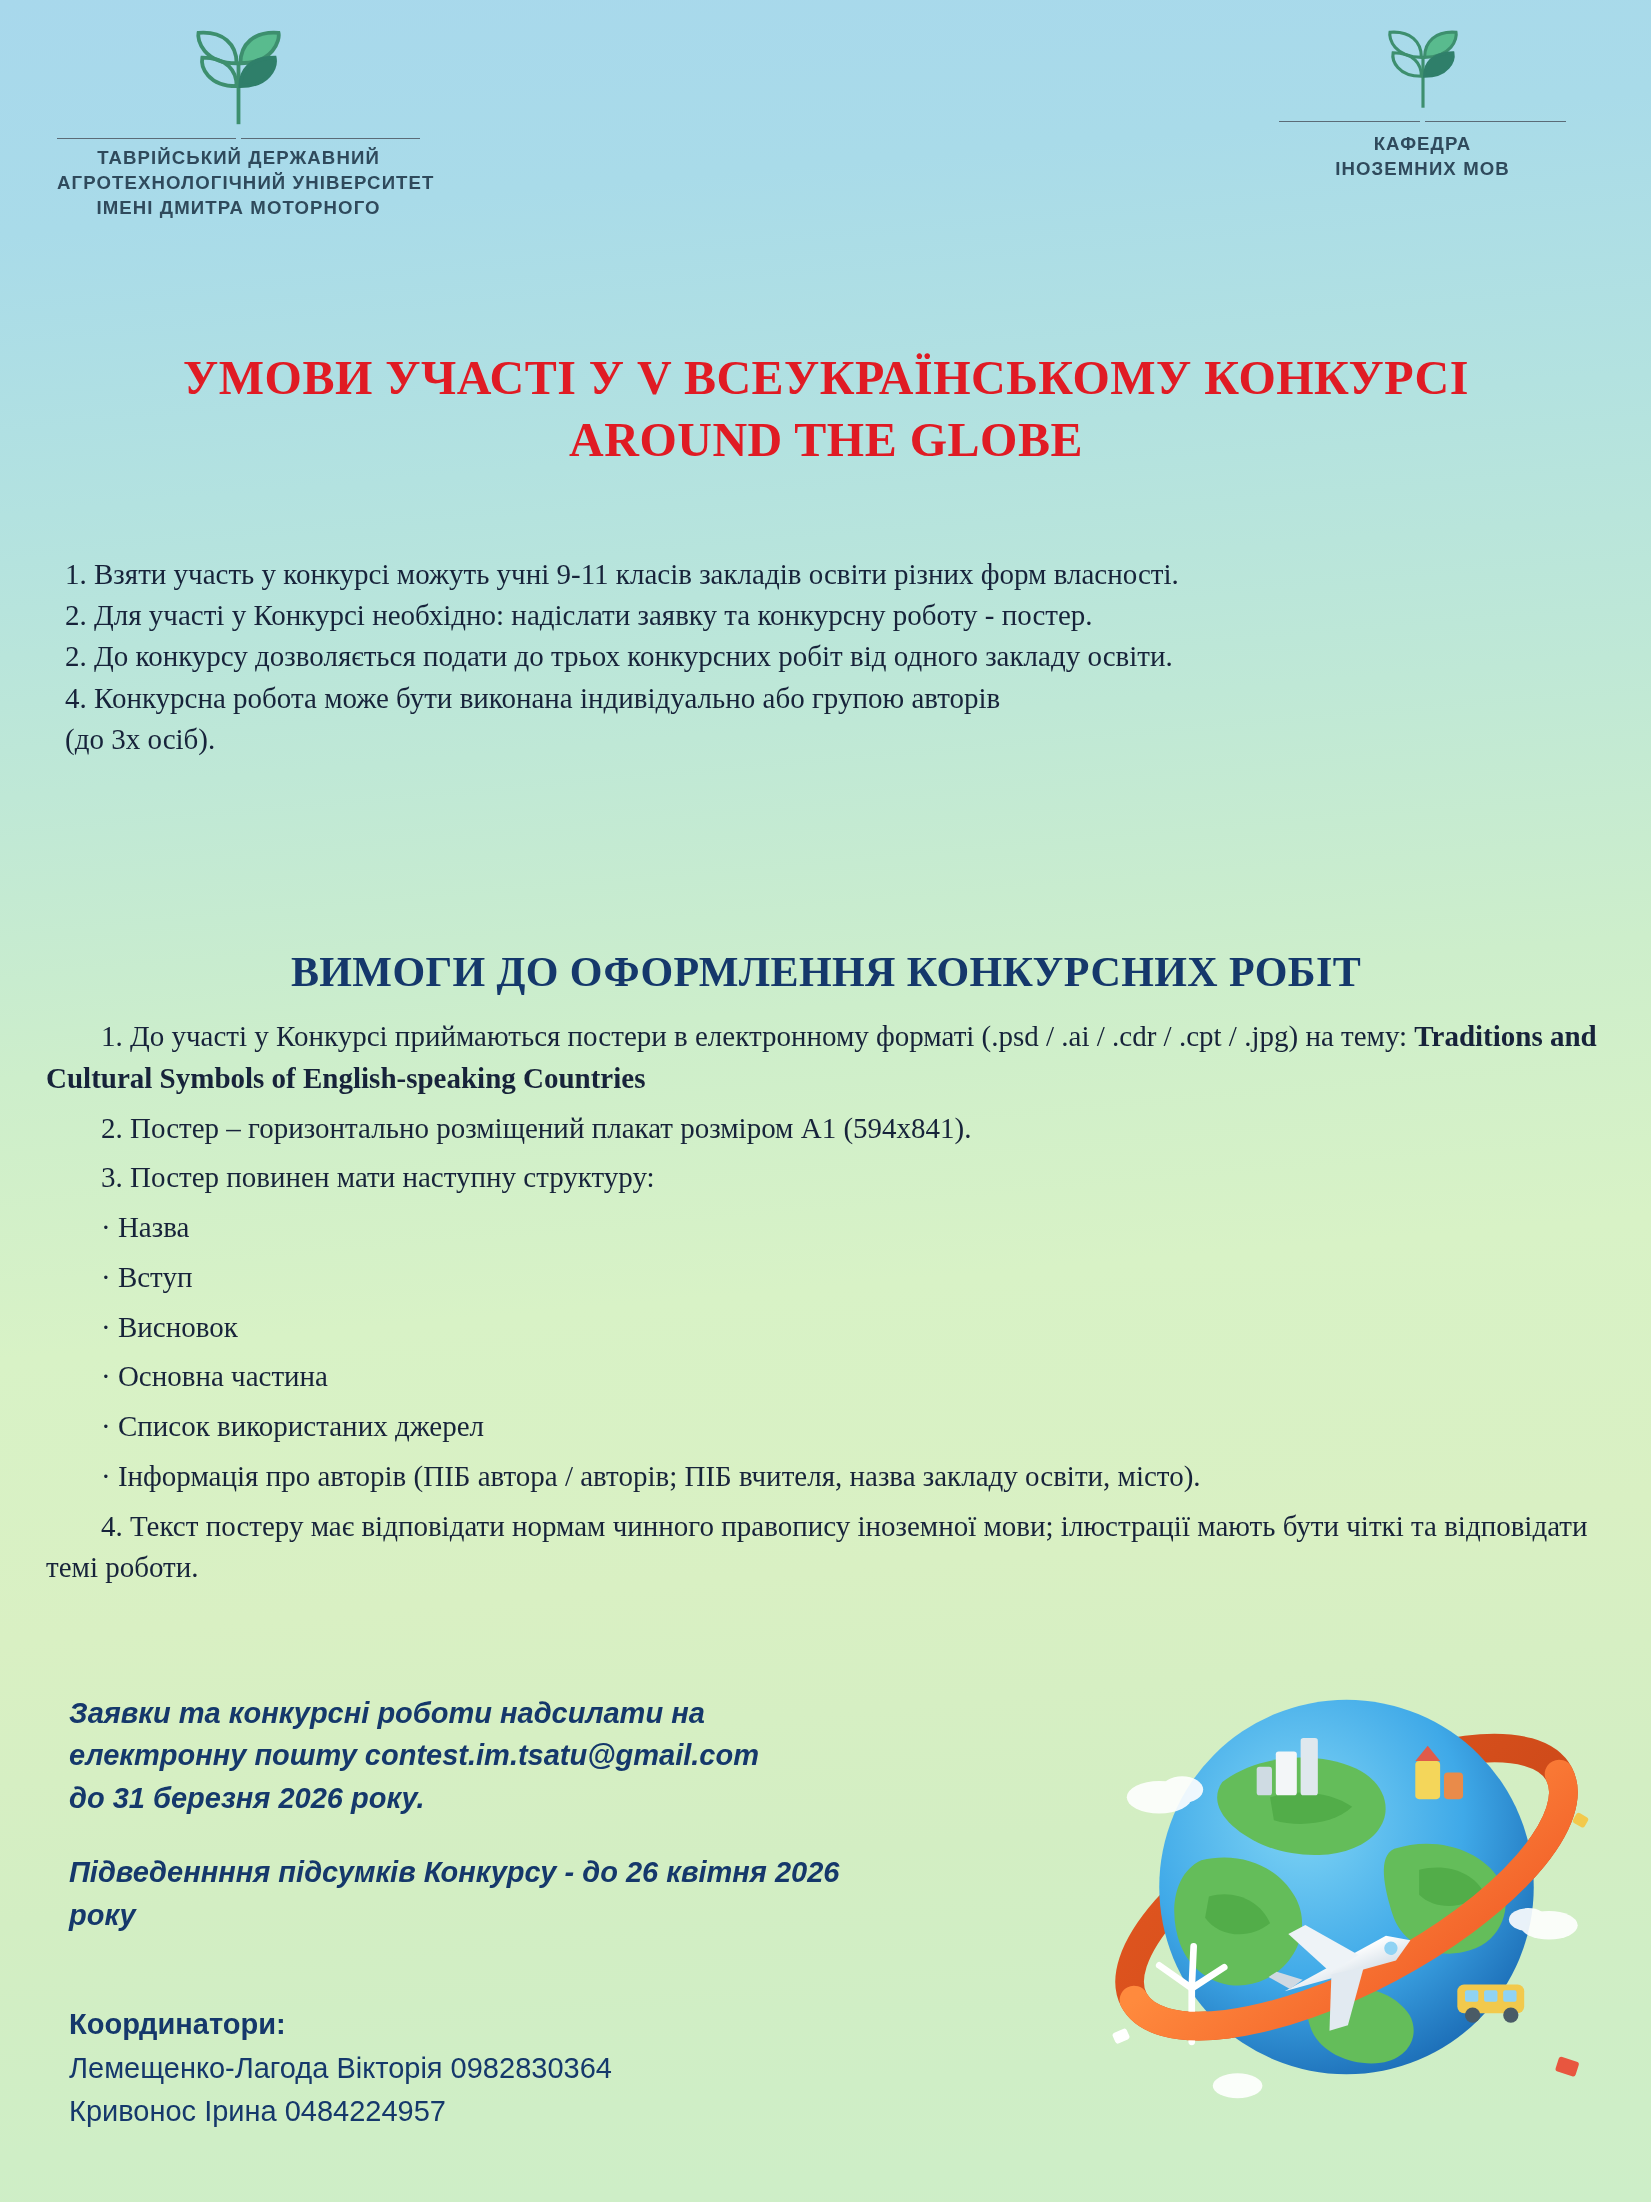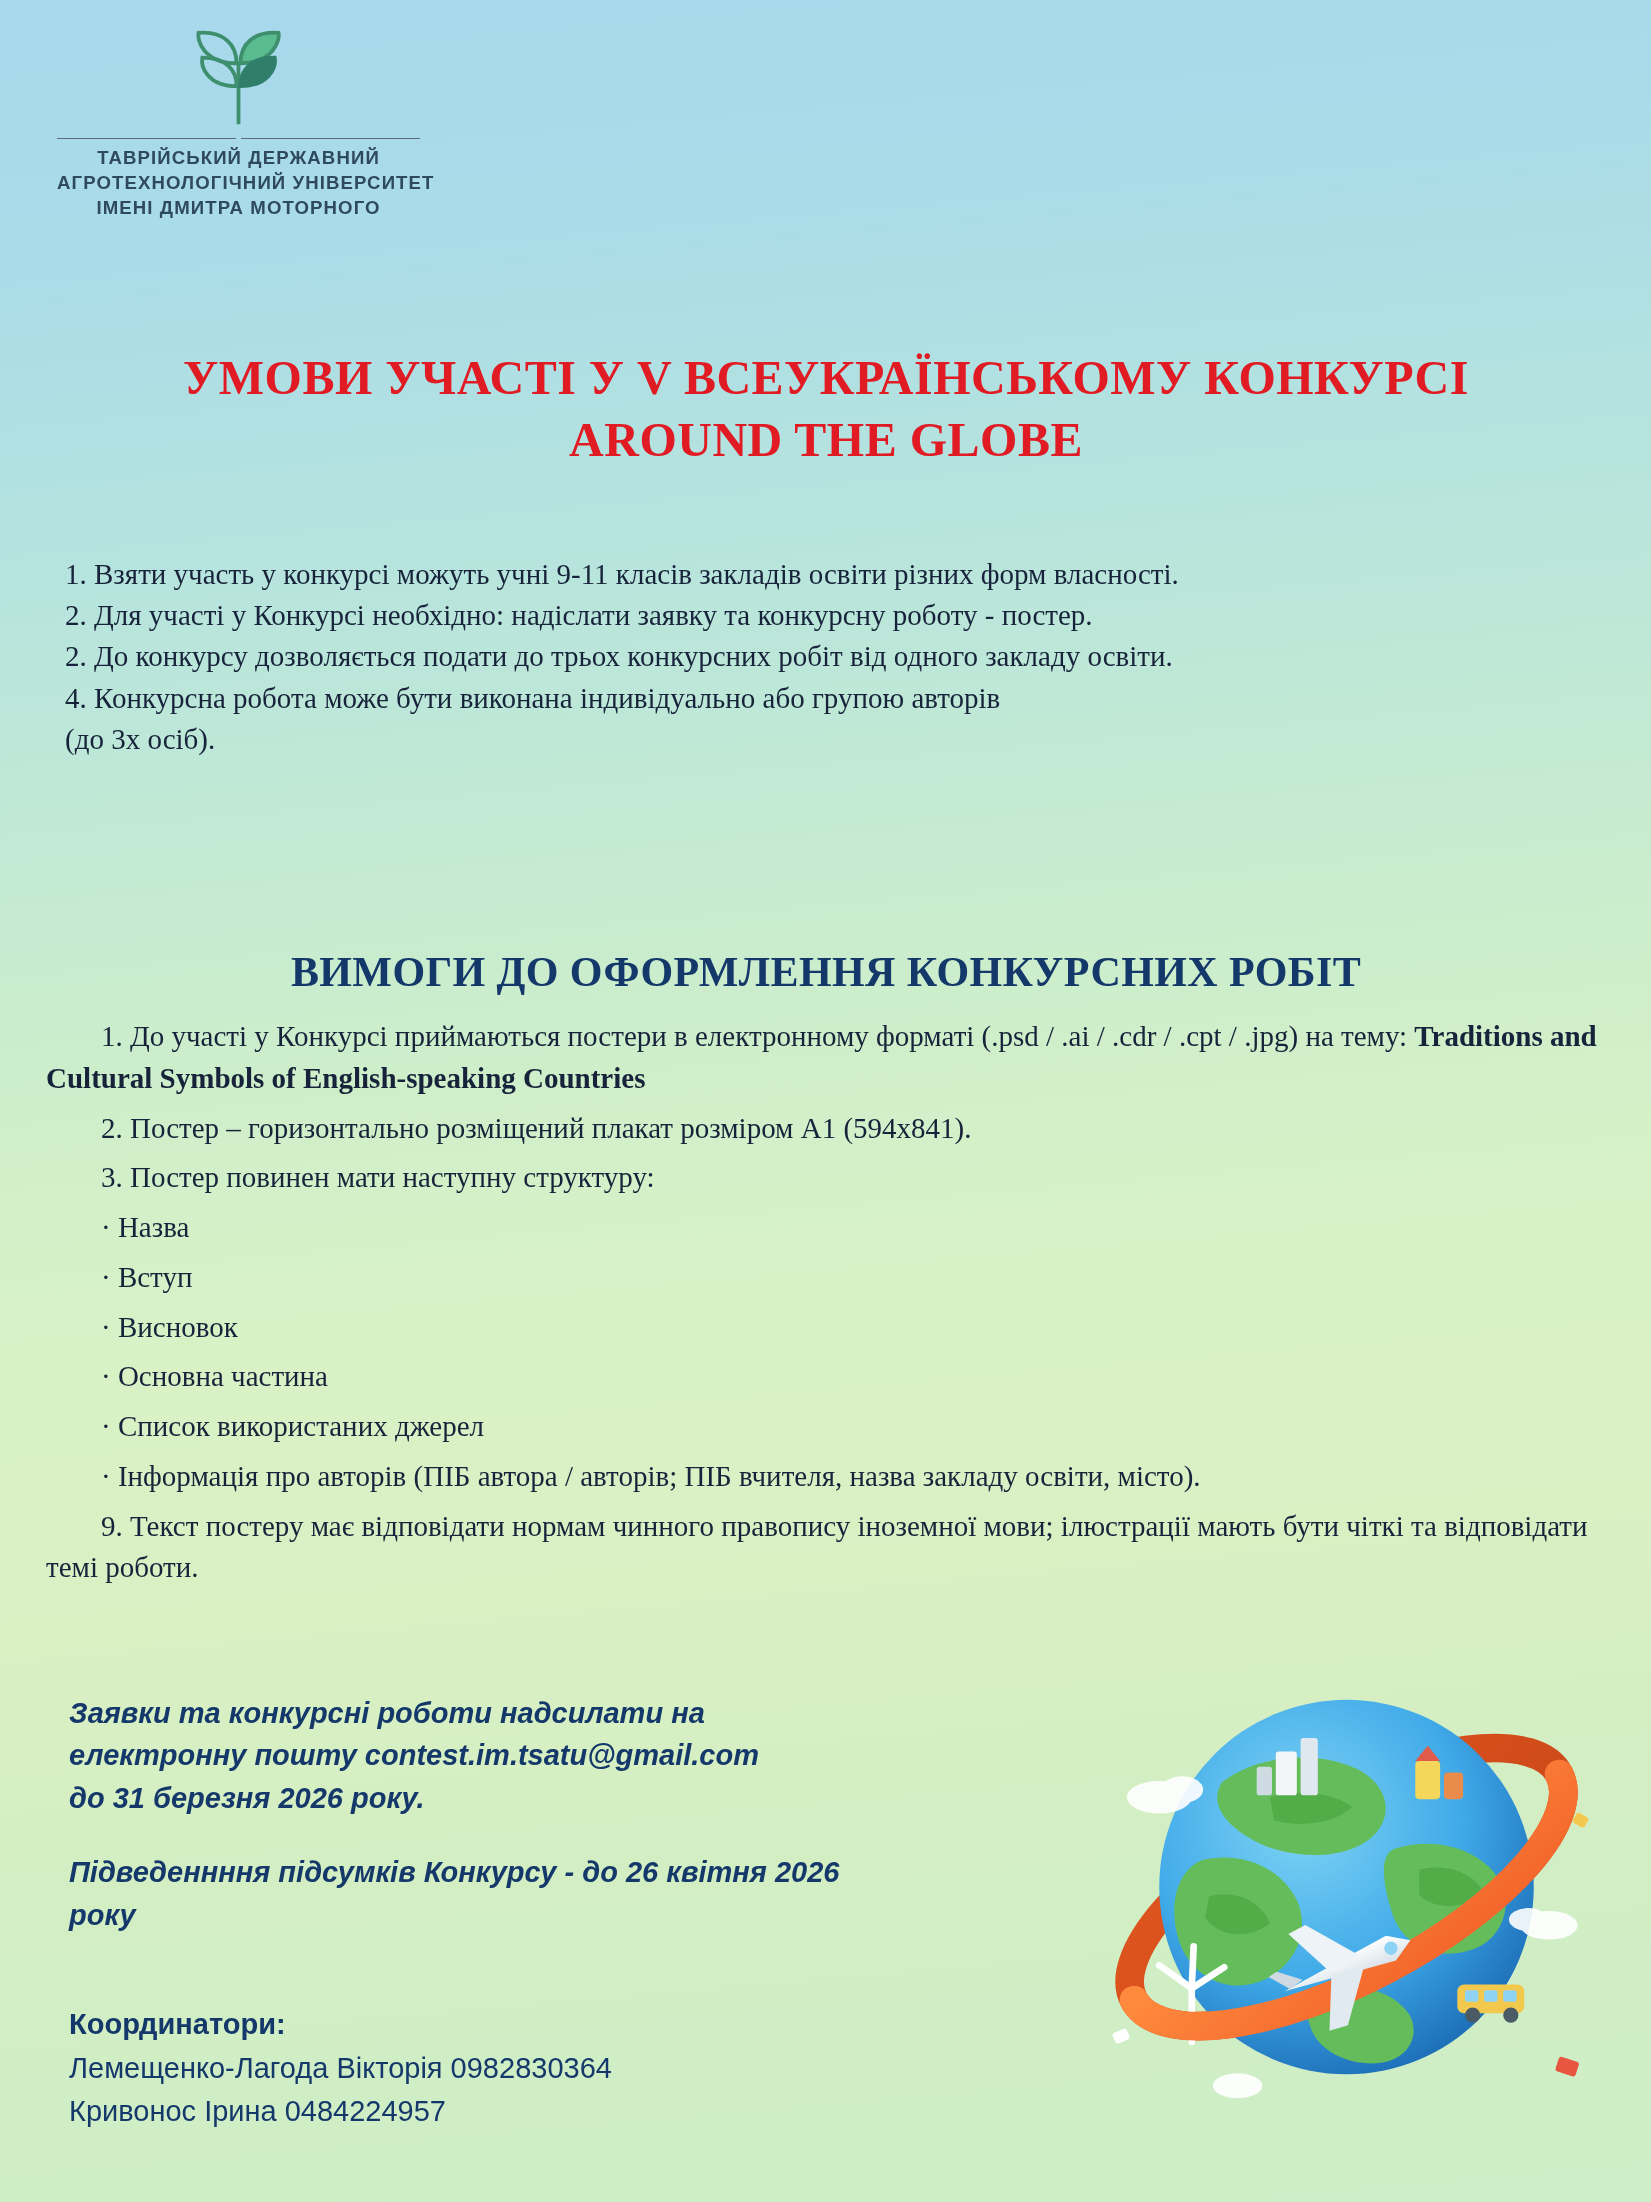--- a/index.html
+++ b/index.html
@@ -204,20 +204,39 @@
       <span class="logo-rule"></span>
       <span class="logo-rule"></span>
     </div>
     <div class="logo-text">
       <div>Таврійський державний</div>
       <div>агротехнологічний університет</div>
       <div>імені Дмитра Моторного</div>
     </div>
   </div>
 
+  <div class="logo-right">
+    <span class="leaf-mark">
+      <svg width="88" height="82" viewBox="0 0 112 104" xmlns="http://www.w3.org/2000/svg">
+        <path d="M56 100 L56 34" stroke="#3d8f6e" stroke-width="4" fill="none"></path>
+        <path d="M54 36 C20 36 12 12 14 4 C40 2 54 16 54 36 Z" fill="none" stroke="#3d8f6e" stroke-width="4"></path>
+        <path d="M58 36 C92 36 100 12 98 4 C72 2 58 16 58 36 Z" fill="#59bb8e" stroke="#3d8f6e" stroke-width="4"></path>
+        <path d="M54 60 C24 60 16 40 18 30 C44 30 54 44 54 60 Z" fill="none" stroke="#3d8f6e" stroke-width="4"></path>
+        <path d="M58 60 C88 60 96 40 94 30 C68 30 58 44 58 60 Z" fill="#2f7f6a" stroke="#2f7f6a" stroke-width="4"></path>
+      </svg>
+    </span>
+    <div class="logo-rule-wrap">
+      <span class="logo-rule"></span>
+      <span class="logo-rule"></span>
+    </div>
+    <div class="logo-text">
+      <div>Кафедра</div>
+      <div>іноземних мов</div>
+    </div>
+  </div>
 
   <h1 class="main-title">
     <span>УМОВИ УЧАСТІ У V ВСЕУКРАЇНСЬКОМУ КОНКУРСІ</span>
     <span class="l2">AROUND THE GLOBE</span>
   </h1>
 
   <div class="conditions">
     <p>1. Взяти участь у конкурсі можуть учні 9-11 класів закладів освіти різних форм власності.</p>
     <p>2. Для участі у Конкурсі необхідно: надіслати заявку та конкурсну роботу - постер.</p>
     <p class="justify">2. До конкурсу дозволяється подати до трьох конкурсних робіт від одного закладу освіти.</p>
@@ -230,21 +249,21 @@
   <div class="requirements">
     <p class="indent"><span>1. До участі у Конкурсі приймаються постери в електронному форматі (.psd / .ai / .cdr / .cpt / .jpg) на тему: </span><span class="topic">Traditions and Cultural Symbols of English-speaking Countries</span></p>
     <p class="indent">2. Постер – горизонтально розміщений плакат розміром А1 (594х841).</p>
     <p class="indent">3. Постер повинен мати наступну структуру:</p>
     <p class="bullet">· Назва</p>
     <p class="bullet">· Вступ</p>
     <p class="bullet">· Висновок</p>
     <p class="bullet">· Основна частина</p>
     <p class="bullet">· Список використаних джерел</p>
     <p class="bullet">· Інформація про авторів (ПІБ автора / авторів; ПІБ вчителя, назва закладу освіти, місто).</p>
-    <p class="indent">9. Текст постеру має відповідати нормам чинного правопису іноземної мови; ілюстрації мають бути чіткі та відповідати темі роботи.</p>
+    <p class="indent">4. Текст постеру має відповідати нормам чинного правопису іноземної мови; ілюстрації мають бути чіткі та відповідати темі роботи.</p>
   </div>
 
   <div class="contact">
     <p>Заявки та конкурсні роботи надсилати на</p>
     <p>електронну пошту contest.im.tsatu@gmail.com</p>
     <p>до 31 березня 2026 року.</p>
     <div class="gap"></div>
     <p>Підведеннння підсумків Конкурсу - до 26 квітня 2026</p>
     <p>року</p>
   </div>

